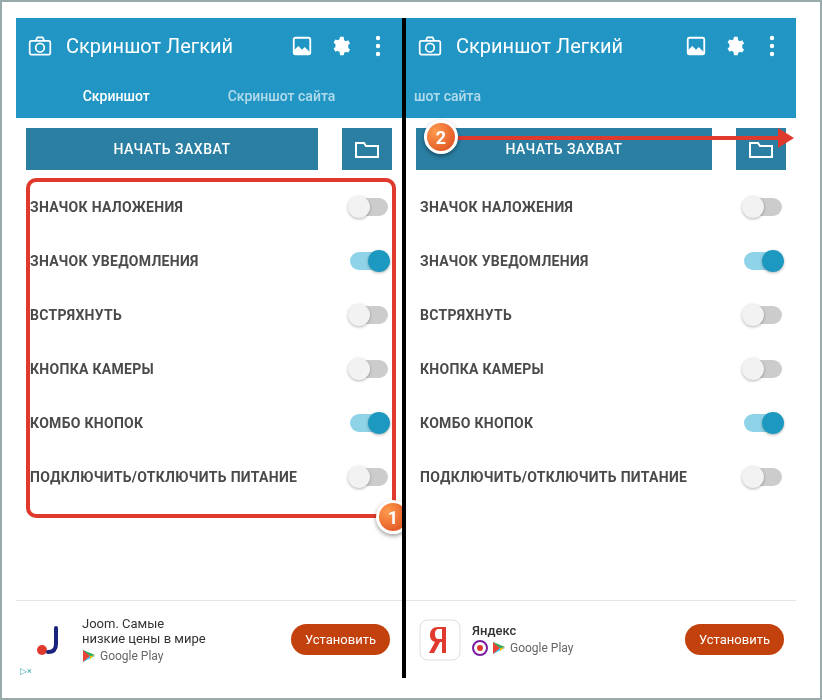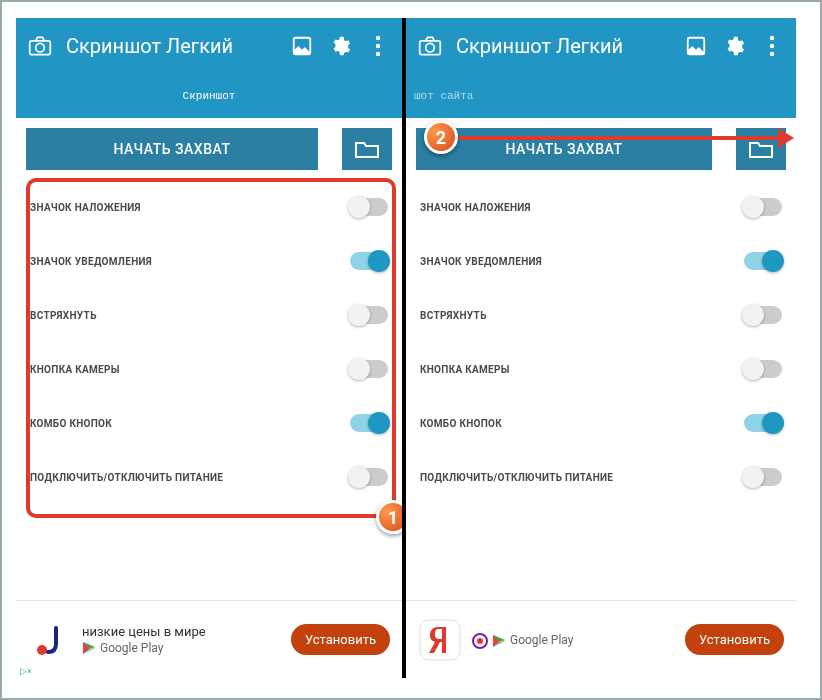--- a/index.html
+++ b/index.html
@@ -40,23 +40,22 @@
     font-size: 20px;
     font-weight: 400;
   }
   .appbar .icon { width: 24px; height: 24px; display:flex; align-items:center; justify-content:center; cursor:pointer; }
   .tabs {
     background: #2196c4;
     height: 44px;
     display: flex;
     align-items: center;
     color: #fff;
-    font-size: 11px;
+    font-size: 14px;
     font-weight: 500;
-    font-family: Liberation Mono, monospace;
   }
   .tab {
     padding: 0 14px;
     height: 100%;
     display: flex;
     align-items: center;
     opacity: .65;
     text-transform: none;
     cursor: pointer;
   }
@@ -89,21 +88,21 @@
     align-items:center;
     justify-content:center;
     cursor:pointer;
   }
   .settings-list { padding: 0 14px; }
   .setting {
     height:54px;
     display:flex;
     align-items:center;
     justify-content:space-between;
-    font-size:10px;
+    font-size:14px;
     font-weight:700;
     color:#4a4a4a;
     letter-spacing:.3px;
   }
   .switch {
     width:38px; height:18px; border-radius:10px;
     background:#ccc; position:relative; cursor:pointer;
   }
   .switch .knob {
     width:22px; height:22px; border-radius:50%;
@@ -203,20 +202,21 @@
       <span class="icon">
         <svg width="6" height="22" viewBox="0 0 6 22" fill="#fff">
             <circle cx="3" cy="3" r="2.2"></circle>
             <circle cx="3" cy="11" r="2.2"></circle>
             <circle cx="3" cy="19" r="2.2"></circle>
           </svg>
       </span>
     </div>
     <div class="tabs left">
       <div class="tab active">Скриншот</div>
+      <div class="tab">Скриншот сайта</div>
     </div>
     <div class="capture-row">
       <div class="capture-btn">НАЧАТЬ ЗАХВАТ</div>
       <div class="folder-btn">
         <svg width="26" height="20" viewBox="0 0 26 20" fill="none" stroke="#fff" stroke-width="2">
             <path d="M2 4h8l2 3h12v11H2z"></path>
           </svg>
       </div>
     </div>
     <div class="settings-list">
@@ -258,20 +258,21 @@
         </div>
       </div>
     <div class="ad">
       <div class="ad-icon">
         <svg width="40" height="40" viewBox="0 0 40 40">
             <circle cx="12" cy="30" r="5" fill="#e03a2f"></circle>
             <path d="M26 8 L26 24 Q26 32 18 32" stroke="#1a237e" stroke-width="4" fill="none" stroke-linecap="round"></path>
           </svg>
       </div>
       <div class="ad-text">
+        <div>Joom. Самые</div>
         <div>низкие цены в мире</div>
         <div class="gp">
           <span class="gp-tri">
             <svg width="14" height="14" viewBox="0 0 14 14">
                 <path d="M1 1l12 6-12 6z" fill="#3bccff"></path>
                 <path d="M1 1l7 6-7 6z" fill="#ea4335"></path>
                 <path d="M8 7l5-1-5 4z" fill="#fbbc04"></path>
                 <path d="M1 1l7 6 5-1z" fill="#34a853"></path>
               </svg>
           </span>
@@ -365,20 +366,21 @@
         </div>
       </div>
     <div class="ad">
       <div class="ad-icon">
         <svg width="42" height="42" viewBox="0 0 42 42">
             <rect x="1" y="1" width="40" height="40" rx="8" fill="#fff" stroke="#ddd"></rect>
             <path d="M24 8h-5c-5 0-8 3-8 8 0 4 2 6 5 7l-6 11h5l6-11h2v11h4V8h-3zm-1 12h-3c-3 0-4-2-4-5s1-5 4-5h3v10z" fill="#e03a2f"></path>
           </svg>
       </div>
       <div class="ad-text">
+        <div style="font-weight:500;">Яндекс</div>
         <div class="gp">
           <span style="display:inline-flex;">
             <svg width="16" height="16" viewBox="0 0 16 16">
                 <circle cx="8" cy="8" r="7" fill="#fff" stroke="#7b1fa2" stroke-width="2"></circle>
                 <circle cx="8" cy="8" r="3" fill="#e03a2f"></circle>
               </svg>
           </span>
           <span class="gp-tri">
             <svg width="14" height="14" viewBox="0 0 14 14">
                 <path d="M1 1l12 6-12 6z" fill="#3bccff"></path>

